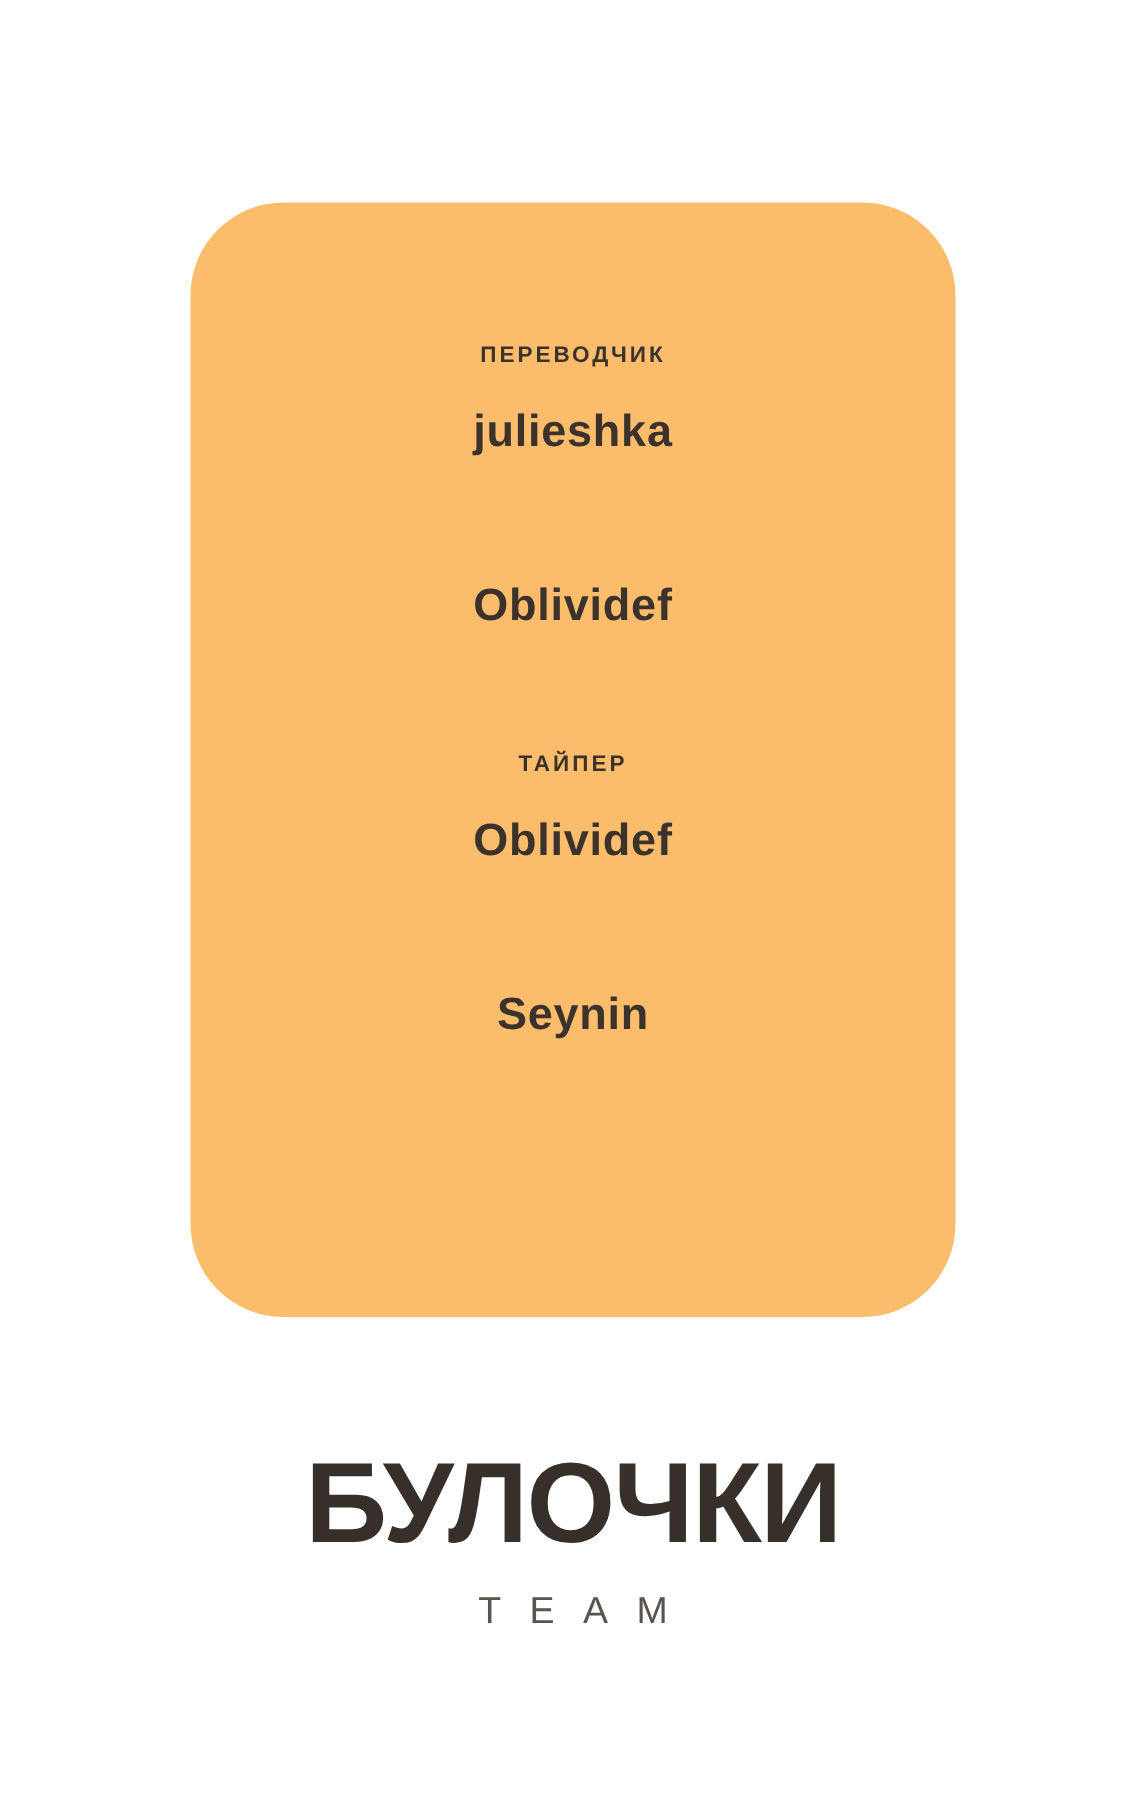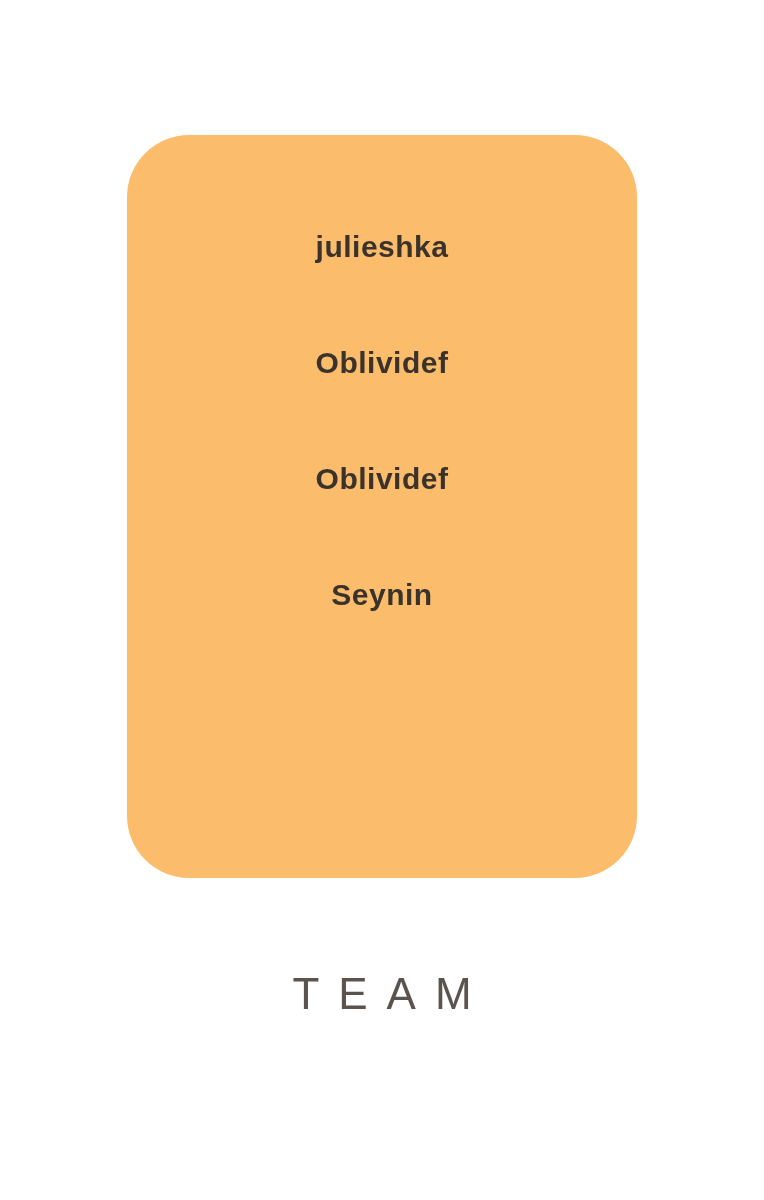--- a/index.html
+++ b/index.html
@@ -54,46 +54,49 @@
   }
   .team-name {
     font-size: 76px;
     font-weight: 800;
     line-height: 80px;
     letter-spacing: -1px;
     color: #37302A;
   }
   .team-label {
     margin-top: 10px;
-    font-size: 44px;
+    font-size: 25px;
     font-weight: 400;
     line-height: 42px;
     letter-spacing: 19px;
     padding-left: 19px;
     color: #5B544E;
   }
 </style>
 </head>
 <body>
 
 <div class="credits-card">
 
   <div class="role-section">
+    <div class="role-label">ПЕРЕВОДЧИК</div>
     <div class="member-name">julieshka</div>
   </div>
 
   <div class="role-section">
     <div class="member-name">Oblividef</div>
   </div>
 
   <div class="role-section">
+    <div class="role-label">ТАЙПЕР</div>
     <div class="member-name">Oblividef</div>
   </div>
 
   <div class="role-section">
     <div class="member-name">Seynin</div>
   </div>
 
 </div>
 
 <div class="team-footer">
+  <div class="team-name">БУЛОЧКИ</div>
   <div class="team-label">TEAM</div>
 </div>
 
 </body></html>

